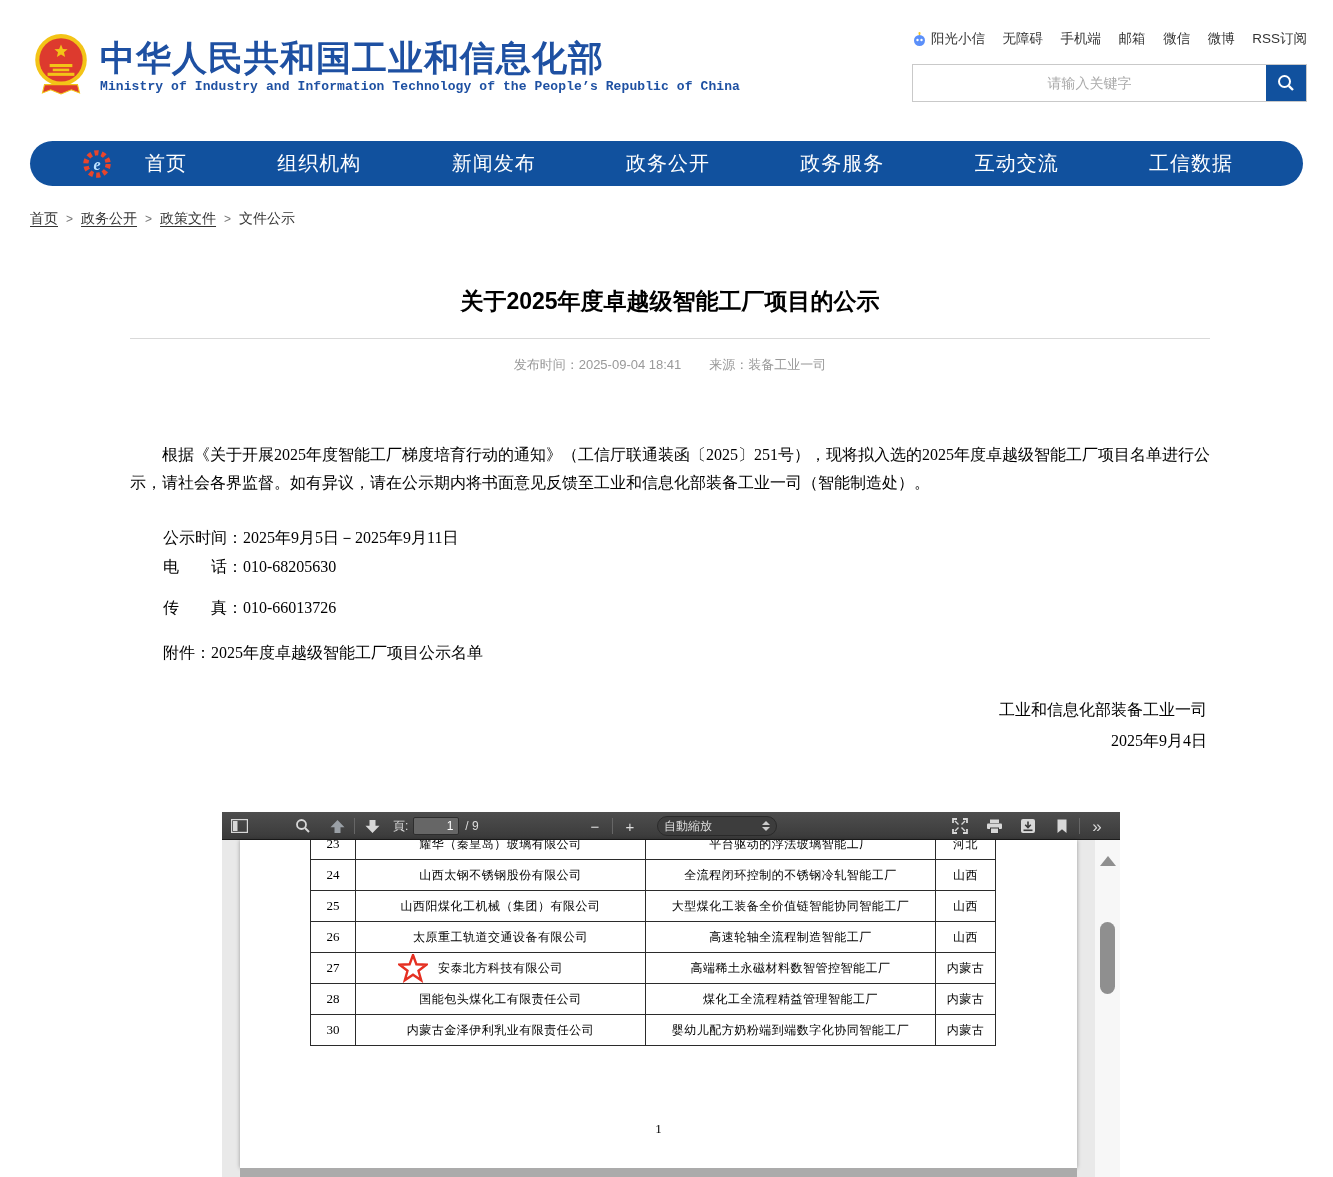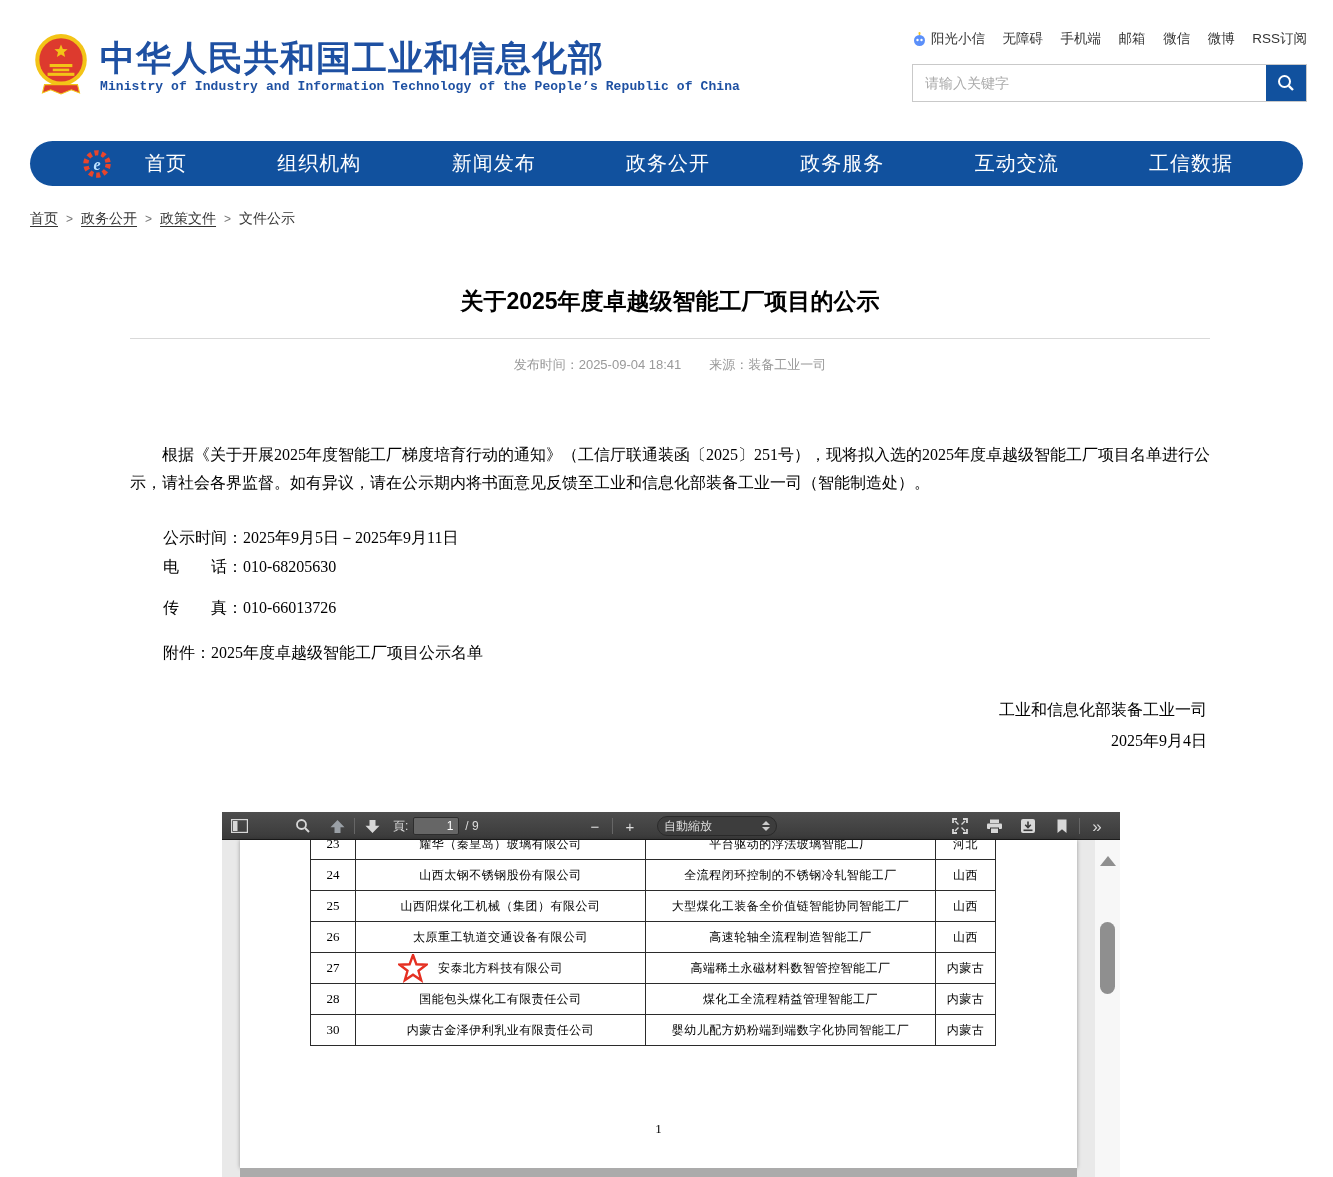--- a/index.html
+++ b/index.html
@@ -13,21 +13,21 @@
   .site-title .cn { font-size:35px; font-weight:700; letter-spacing:1px; line-height:40px; }
   .site-title .en { font-size:13px; font-weight:700; margin-top:1px; letter-spacing:0.1px;font-family:Liberation Mono, monospace; }
 
   .quick-links { position:absolute; top:30px; left:912px; width:395px; display:flex;
                  align-items:center; justify-content:space-between; font-size:13.5px; color:#333; }
   .quick-links .ql { display:flex; align-items:center; gap:4px; cursor:pointer; white-space:nowrap; }
 
   .search-bar { position:absolute; left:912px; top:64px; width:395px; height:38px;
                 border:1px solid #c9c9c9; display:flex; }
   .search-bar input { flex:1; border:none; outline:none; padding:0 12px; font-size:14px; color:#333;
-                      font-family:"Liberation Sans", sans-serif; }
+                      font-family:"Liberation Sans", sans-serif;text-align:center; }
   .search-bar input::placeholder { color:#aaa; }
   .search-btn { width:40px; height:36px; background:#11519e; border:none; display:flex;
                 align-items:center; justify-content:center; cursor:pointer; }
 
   
   .nav { position:absolute; left:30px; top:141px; width:1273px; height:45px; background:#11519e;
          border-radius:23px; display:flex; align-items:center; color:#fff; }
   .nav-logo { position:absolute; left:52px; top:8px; width:30px; height:30px; }
   .nav-items { display:flex; width:100%; padding:0 70px 0 115px; justify-content:space-between; }
   .nav-item { font-size:20px; letter-spacing:1px; cursor:pointer; white-space:nowrap; }

